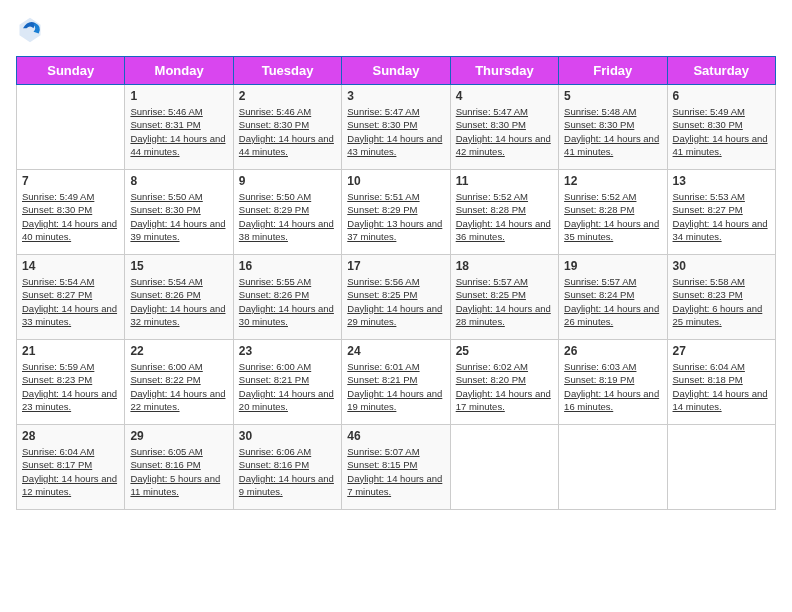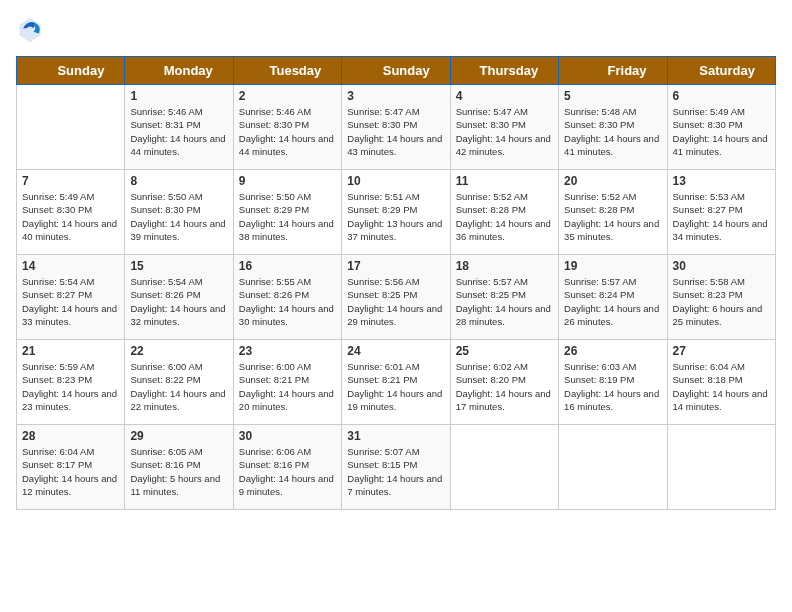--- a/index.html
+++ b/index.html
@@ -37,45 +37,46 @@
     .subtitle {
       font-size: 16px;
       color: #444;
     }
     table {
       width: 100%;
       border-collapse: collapse;
       table-layout: fixed;
     }
     thead tr th {
-      background-color: #a16207;
+      background-color: #d946ef;
       color: #fff;
       font-size: 13px;
       font-weight: bold;
-      padding: 6px 20px;
+      padding: 6px 8px;
       border: 1px solid #1565c0;
-      text-align: right;
+      text-align: center;
     }
     tbody tr td {
       border: 1px solid #ccc;
       vertical-align: top;
       padding: 4px 5px;
       font-size: 10px;
       color: #333;
       height: 85px;
     }
     .day-number {
       font-weight: bold;
       font-size: 12px;
       display: block;
       margin-bottom: 2px;
     }
     .cell-info {
       font-size: 9.5px;
       line-height: 1.4;
+      text-decoration: underline;
     }
     tbody tr:nth-child(odd) td {
       background-color: #f9f9f9;
     }
     tbody tr:nth-child(even) td {
       background-color: #fff;
     }
     .empty { background-color: #fff !important; }
   </style>
 </head>
@@ -198,21 +199,21 @@
         </td>
         <td>
           <span class="day-number">11</span>
 <div class="cell-info">
   <span>Sunrise: 5:52 AM</span><br>
   <span>Sunset: 8:28 PM</span><br>
   <span>Daylight: 14 hours and 36 minutes.</span>
 </div>
         </td>
         <td>
-          <span class="day-number">20</span>
+          <span class="day-number">12</span>
 <div class="cell-info">
   <span>Sunrise: 5:52 AM</span><br>
   <span>Sunset: 8:28 PM</span><br>
   <span>Daylight: 14 hours and 35 minutes.</span>
 </div>
         </td>
         <td>
           <span class="day-number">13</span>
 <div class="cell-info">
   <span>Sunrise: 5:53 AM</span><br>
@@ -356,21 +357,21 @@
         </td>
         <td>
           <span class="day-number">30</span>
 <div class="cell-info">
   <span>Sunrise: 6:06 AM</span><br>
   <span>Sunset: 8:16 PM</span><br>
   <span>Daylight: 14 hours and 9 minutes.</span>
 </div>
         </td>
         <td>
-          <span class="day-number">31</span>
+          <span class="day-number">46</span>
 <div class="cell-info">
   <span>Sunrise: 5:07 AM</span><br>
   <span>Sunset: 8:15 PM</span><br>
   <span>Daylight: 14 hours and 7 minutes.</span>
 </div>
         </td>
         <td class="empty"></td>
         <td class="empty"></td>
         <td class="empty"></td>
       </tr>

